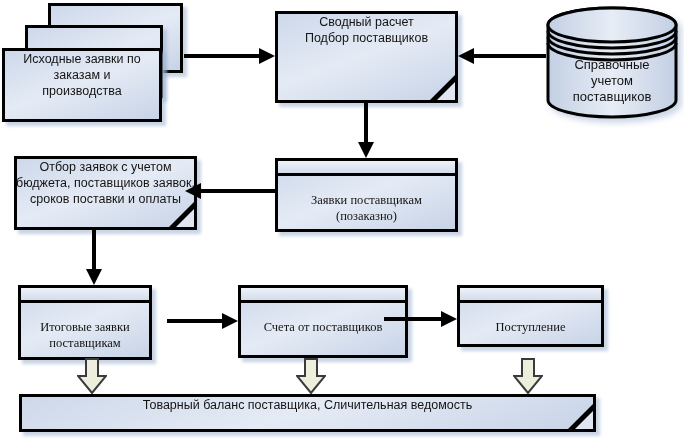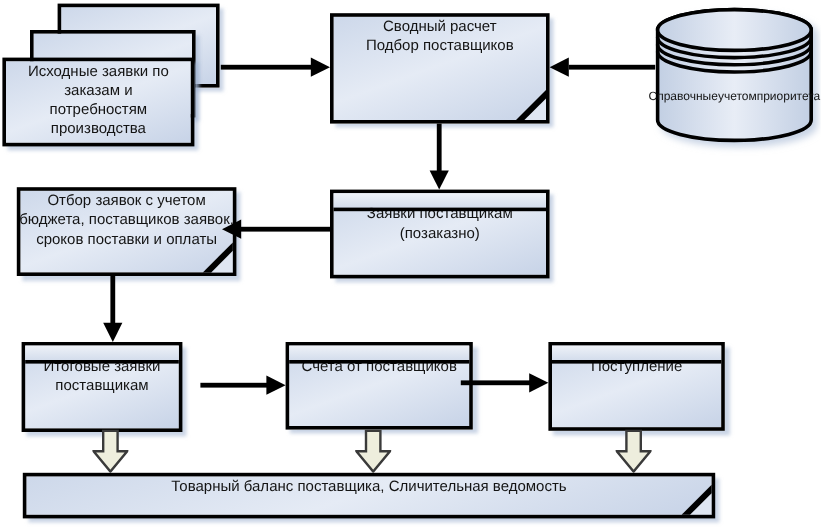--- a/index.html
+++ b/index.html
@@ -23,21 +23,21 @@
     box-shadow:4px 4px 3px var(--shadow);
     display:flex;flex-direction:column;align-items:center;justify-content:flex-start;
     text-align:center;font-size:12.5px;line-height:16px;
   }
   .label{display:block;white-space:nowrap;}
   .stripe{
     position:absolute;top:0;left:0;right:0;height:12px;
     border-bottom:3px solid var(--node-border);
     background:linear-gradient(var(--stripe-a),var(--stripe-b));
   }
-  .striped{padding-top:9px;}
+  .striped{padding-top:31px;font-family:Liberation Serif, serif;}
   .fold-dark{
     position:absolute;bottom:0;right:0;width:0;height:0;
     border-left:25px solid transparent;border-bottom:25px solid var(--node-border);
   }
   .fold-light{
     position:absolute;bottom:0;right:0;width:0;height:0;
     border-left:18px solid transparent;border-bottom:18px solid var(--fold-fill);
   }
   .shaft{position:absolute;background:var(--arrow);}
   .head-right{position:absolute;width:0;height:0;
@@ -45,35 +45,34 @@
     border-left:16px solid var(--arrow);}
   .head-left{position:absolute;width:0;height:0;
     border-top:8px solid transparent;border-bottom:8px solid transparent;
     border-right:16px solid var(--arrow);}
   .head-down{position:absolute;width:0;height:0;
     border-left:8px solid transparent;border-right:8px solid transparent;
     border-top:16px solid var(--arrow);}
   .block-arrow{position:absolute;width:30px;height:36px;}
   .cyl{position:absolute;filter:drop-shadow(4px 4px 3px var(--shadow));}
   .cyl-text{
-    position:absolute;display:flex;flex-direction:row;align-items:center;justify-content:center;
-    text-align:center;font-size:10px;line-height:16px;
+    position:absolute;display:flex;flex-direction:column;align-items:center;justify-content:center;
+    text-align:center;font-size:13px;line-height:16px;
   }
 </style>
 </head>
 <body>
 
 <div id="canvas">
 
   <div class="node" style="left:48px;top:3px;width:135px;height:70px;"></div>
   <div class="node" style="left:25px;top:25px;width:138px;height:73px;"></div>
   <div class="node" style="left:2px;top:48px;width:160px;height:74px;line-height:16px;">
     <span class="label">Исходные заявки по</span>
     <span class="label">заказам и</span>
-    <span class="label">потребностям</span>
     <span class="label">производства</span>
   </div>
 
   <div class="node" style="left:275px;top:11px;width:183px;height:92px;">
     <span class="label">Сводный расчет</span>
     <span class="label">Подбор поставщиков</span>
     <div class="fold-dark"></div>
     <div class="fold-light"></div>
   </div>
 
@@ -87,21 +86,21 @@
     </defs>
     <path d="M2,21 L2,96 A64,17 0 0 0 130,96 L130,21 A64,17 0 0 0 2,21 Z" fill="url(#cg)" stroke="var(--node-border)" stroke-width="3"></path>
     <ellipse cx="66" cy="21" rx="64" ry="17" fill="url(#cg)" stroke="var(--node-border)" stroke-width="3"></ellipse>
     <path d="M2,27 A64,17 0 0 0 130,27" fill="none" stroke="var(--node-border)" stroke-width="3"></path>
     <path d="M2,33 A64,17 0 0 0 130,33" fill="none" stroke="var(--node-border)" stroke-width="3"></path>
     <path d="M2,39 A64,17 0 0 0 130,39" fill="none" stroke="var(--node-border)" stroke-width="3"></path>
   </svg>
   <div class="cyl-text" style="left:552px;top:52px;width:120px;height:58px;">
     <span class="label">Справочные</span>
     <span class="label">учетом</span>
-    <span class="label">приоритета</span>
+    <span class="label">поставщиков</span>
   </div>
 
   <div class="node" style="left:2px;top:156px;width:183px;height:74px;margin-left:12px;">
     <span class="label">Отбор заявок с учетом</span>
     <span class="label">бюджета, поставщиков заявок,</span>
     <span class="label">сроков поставки и оплаты</span>
     <div class="fold-dark"></div>
     <div class="fold-light"></div>
   </div>
 
@@ -110,26 +109,26 @@
     <span class="label">Заявки поставщикам</span>
     <span class="label">(позаказно)</span>
   </div>
 
   <div class="node striped" style="left:18px;top:285px;width:134px;height:75px;">
     <div class="stripe"></div>
     <span class="label">Итоговые заявки</span>
     <span class="label">поставщикам</span>
   </div>
 
-  <div class="node striped" style="left:238px;top:285px;width:156px;height:73px;">
+  <div class="node striped" style="left:238px;top:285px;width:170px;height:73px;">
     <div class="stripe"></div>
     <span class="label">Счета от поставщиков</span>
   </div>
 
-  <div class="node striped" style="left:457px;top:285px;width:147px;height:74px;">
+  <div class="node striped" style="left:457px;top:285px;width:147px;height:62px;">
     <div class="stripe"></div>
     <span class="label">Поступление</span>
   </div>
 
   <div class="node" style="left:19px;top:394px;width:577px;height:38px;">
     <span class="label">Товарный баланс поставщика, Сличительная ведомость</span>
     <div class="fold-dark"></div>
     <div class="fold-light"></div>
   </div>
 

